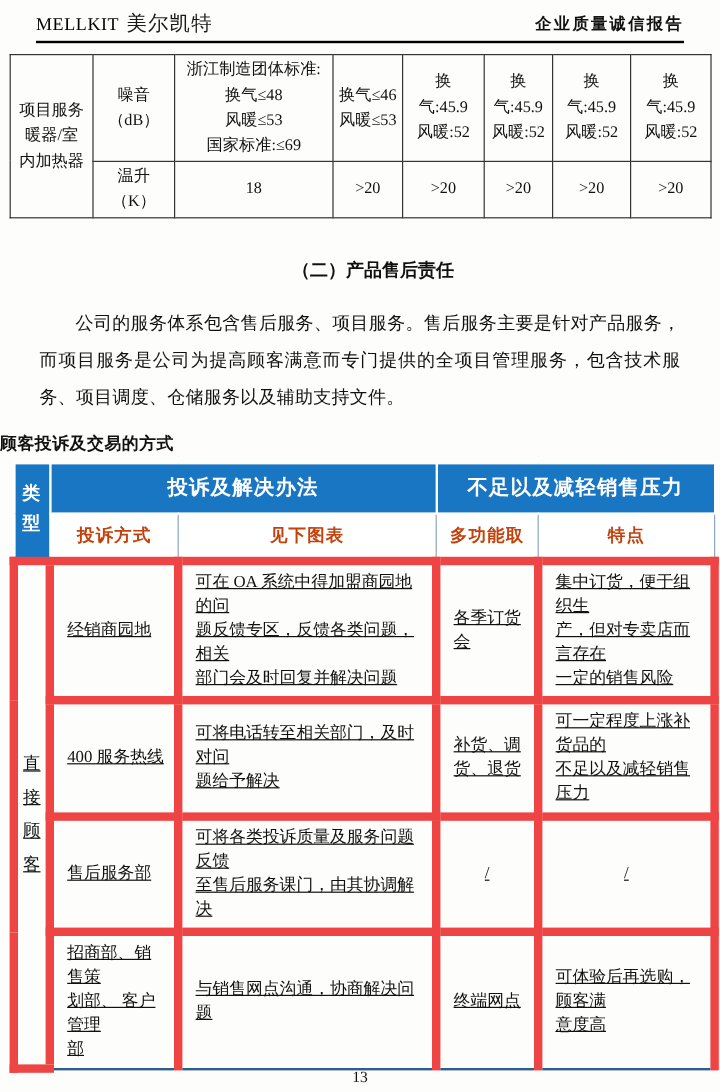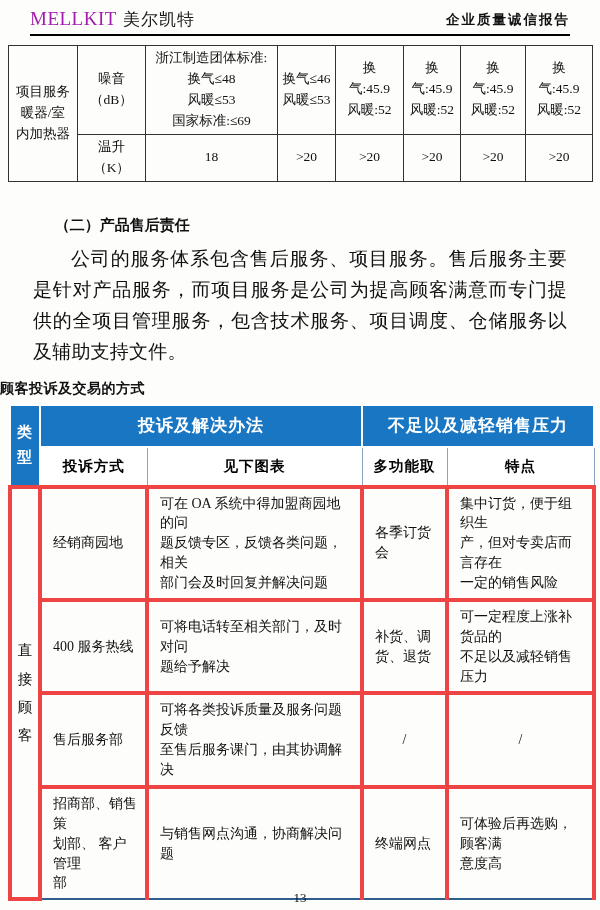--- a/index.html
+++ b/index.html
@@ -7,53 +7,53 @@
     width:600px;height:910px;margin:0 auto;background:#fdfdfc;
     position:relative;box-sizing:border-box;
     font-family:"Liberation Serif","DejaVu Serif",serif;color:#111;
     outline:1px solid #d5d5d5;overflow:hidden;
   }
   
   .hdr{
     display:flex;justify-content:space-between;align-items:flex-end;
     margin:8px 30px 0 30px;padding-bottom:3px;border-bottom:2px solid #000;
   }
-  .logo-en{color:#a21caf;font-size:19px;letter-spacing:.5px;}
+  .logo-en{color:#000000;font-size:15px;letter-spacing:.5px;}
   .logo-cn{font-size:17px;color:#1a1a1a;margin-left:6px;letter-spacing:1px;}
   .hdr-title{font-size:13.5px;font-weight:bold;letter-spacing:2px;padding-bottom:2px;}
   
   .pre{white-space:pre-line;}
   table{border-collapse:collapse;}
   
   .spec{width:584px;margin:9px 8px 0 8px;font-size:13.5px;line-height:1.55;table-layout:fixed;}
   .spec td{border:1px solid #333;text-align:center;vertical-align:middle;padding:2px 1px;}
   .spec .r1{height:88px;}
   .spec .r2{height:36px;}
   
   .content{margin:0 33px;}
   .sec-h{font-size:15px;font-weight:bold;margin:0;padding:0;text-indent:1.45em;}
-  .h1sp{margin-top:34px;margin-bottom:8px;}
-  .para{font-size:19px;line-height:31px;text-align:justify;margin:0;text-indent:2em;letter-spacing:.2px;}
+  .h1sp{margin-top:34px;margin-bottom:20px;text-align:center;}
+  .para{font-size:15px;line-height:31px;text-align:justify;margin:0;text-indent:2em;letter-spacing:.2px;}
   .tbl-title{font-size:14px;font-weight:bold;text-align:left;margin:13px 0 6px 0;letter-spacing:.5px;}
   
   .complaint{width:584px;margin:0 8px;font-size:14px;table-layout:fixed;border:1px solid #2f5d8e;}
   .complaint th,.complaint td{white-space:pre-line;vertical-align:middle;box-sizing:border-box;}
   .complaint thead th.blue{
     background:#1876c3;color:#fff;font-weight:bold;font-size:17px;
     border:2px solid #fff;text-align:center;letter-spacing:1px;
   }
   .complaint thead tr.ghdr{height:42px;}
   .complaint thead tr.chdr{height:40px;}
   .complaint thead tr.chdr th.white{
-    background:#fff;color:#000000;font-weight:bold;font-size:14.5px;text-align:center;
+    background:#fff;color:#c2410c;font-weight:bold;font-size:14.5px;text-align:center;
     border:1px solid #8aa6c2;letter-spacing:1px;
   }
   .complaint thead th.vhead{line-height:1.7;font-size:15px;padding:0;}
   .complaint tbody{border-top:2px solid #2f5d8e;}
-  .complaint tbody td{border:4px solid #ef4444;padding:5px 8px;line-height:1.42;}
+  .complaint tbody td{border:7px solid #ef4444;padding:5px 8px;line-height:1.42;text-decoration:underline;}
   .complaint tbody td.vtype{
     text-align:center;padding:0;line-height:1.95;font-size:14.5px;letter-spacing:0;
     border-right:1px solid #5b7fa6;
   }
   .complaint tbody tr.gsep td{border-bottom:2px solid #2f5d8e;}
   .complaint td.cmethod{padding-left:11px;}
   .complaint td.csol{padding-left:11px;}
   .complaint td.ctrade{padding-left:11px;}
   .complaint td.cfeat{padding-left:11px;}
   .complaint td.slash{text-align:center;}

